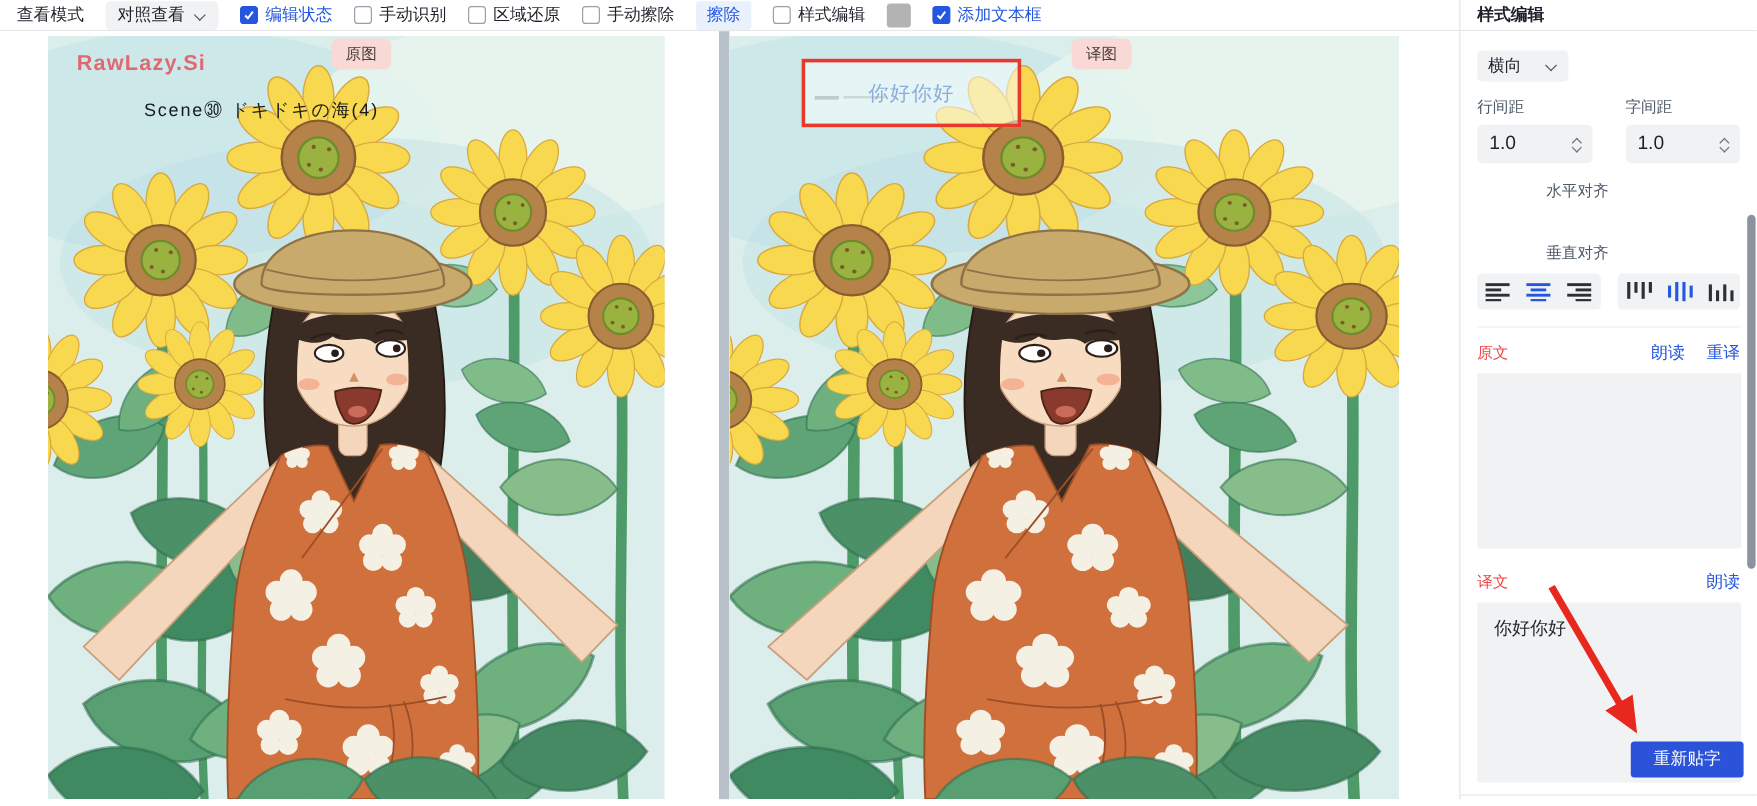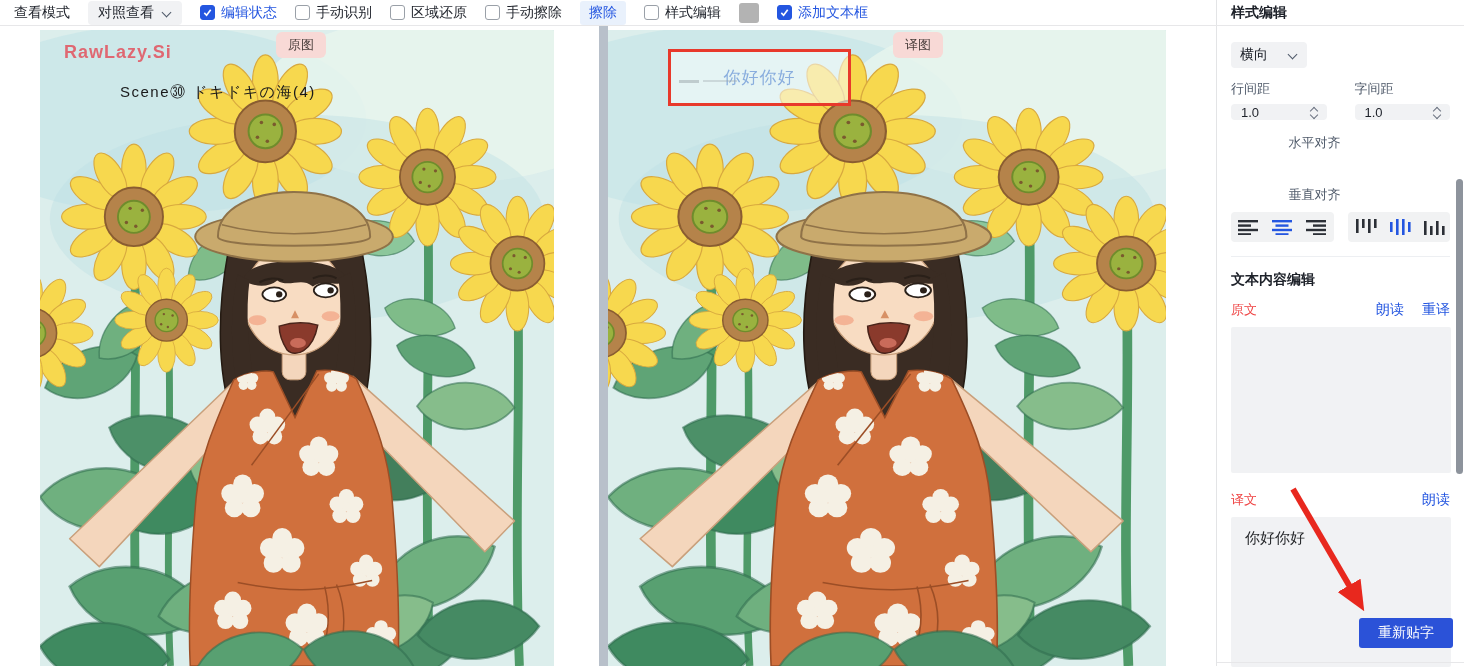--- a/index.html
+++ b/index.html
@@ -57,22 +57,22 @@
   .sb-inner { padding:8px 14px 0 14px; }
   .tabs { display:flex; align-items:center; height:30px; font-size:14px; }
   .tab { cursor:pointer; color:#1d2129; padding:0 2px; }
   .tab.active { color:#2456e0; }
   .tab-sep { width:1px; height:13px; background:#d9dce1; margin:0 22px; }
   .orient { margin-top:8px; width:76px; height:26px; background:#f1f2f4; border-radius:4px;
     display:flex; align-items:center; justify-content:space-between; padding:0 9px; font-size:14px; cursor:pointer; }
   .grid2 { display:flex; gap:28px; margin-top:12px;align-items:center; }
   .col { width:104px; }
   .fld-label { font-size:13px; color:#4e5969; margin-bottom:6px; }
-  .spinner { height:16px; background:#f1f2f4; border-radius:4px; display:flex; align-items:center;
-    justify-content:space-between; padding:0 8px 0 10px; font-size:13px; }
+  .spinner { height:32px; background:#f1f2f4; border-radius:4px; display:flex; align-items:center;
+    justify-content:space-between; padding:0 8px 0 10px; font-size:16px; }
   .spin-arrows { display:flex; flex-direction:column; gap:2px; }
   .spin-arrows .a { width:8px; height:5px; position:relative; cursor:pointer; }
   .spin-arrows .a::before { content:""; position:absolute; left:0; top:0; width:5px; height:5px;
     border-right:1.3px solid #6b7280; border-bottom:1.3px solid #6b7280; }
   .spin-arrows .up::before { transform:rotate(-135deg); top:2px; }
   .spin-arrows .down::before { transform:rotate(45deg); top:-1px; }
   .align-row { display:flex; gap:14px; margin-top:12px; }
   .icon-group { width:104px; height:30px; background:#f1f2f3; border-radius:4px; display:flex;
     align-items:center; justify-content:space-around; }
   .ag-btn { cursor:pointer; display:flex; align-items:center; }
@@ -393,21 +393,20 @@
                 <rect x="9" y="8" width="2.6" height="9"></rect>
                 <rect x="15" y="3" width="2.6" height="14"></rect>
                 <rect x="21" y="8" width="2.6" height="9"></rect>
               </svg>
           </span>
         </div>
       </div>
 
       <div class="sb-divider"></div>
 
-      <div class="section-title">文本内容编辑</div>
 
       <div class="row-links">
         <span class="small-label">原文</span>
         <span class="link">朗读</span>
         <span class="link">重译</span>
       </div>
       <textarea class="sb-ta ta-src" style=""></textarea>
 
       <div class="row-links" style="margin-top:14px;">
         <span class="small-label">译文</span>

